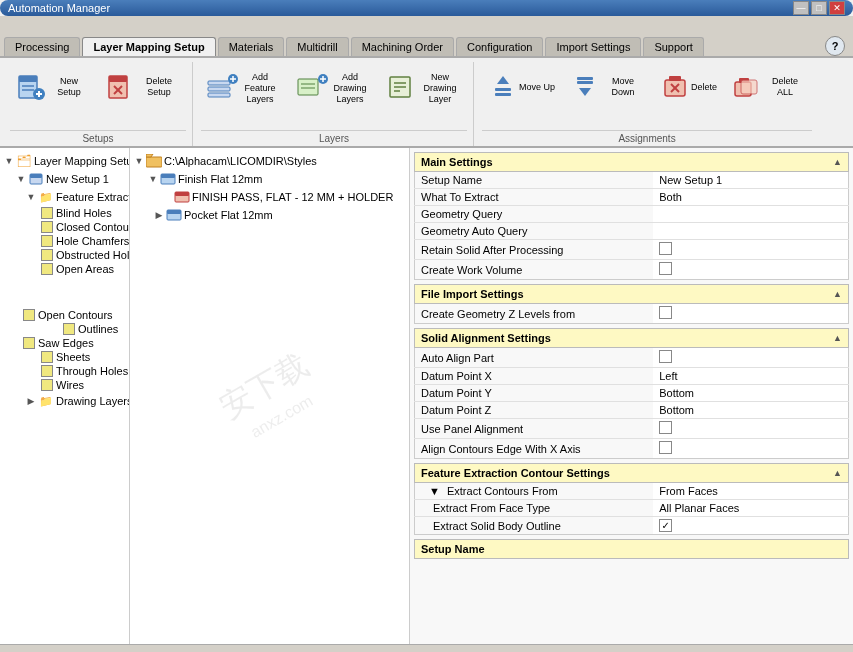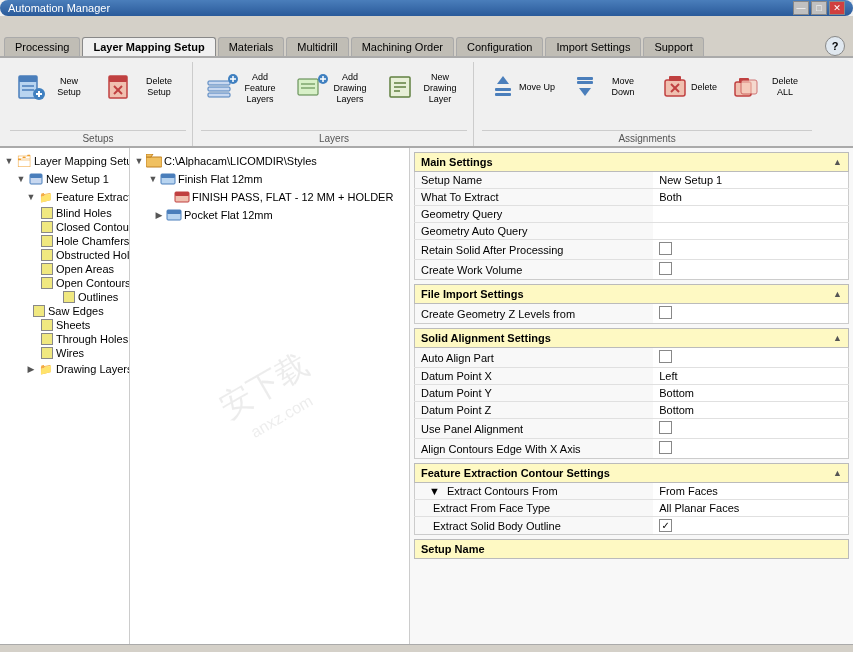--- a/index.html
+++ b/index.html
@@ -446,29 +446,29 @@
       <span class="tree-label">Hole Chamfers</span>
     </div>
     <div class="tree-item" style="padding-left:38px;">
       <div class="layer-item-icon"></div>
       <span class="tree-label">Obstructed Holes</span>
     </div>
     <div class="tree-item" style="padding-left:38px;">
       <div class="layer-item-icon"></div>
       <span class="tree-label">Open Areas</span>
     </div>
-    <div class="tree-item" style="padding-left:38px;">
+    <div class="tree-item" style="padding-left:20px;margin-top:32px;">
       <div class="layer-item-icon"></div>
       <span class="tree-label">Open Contours</span>
     </div>
     <div class="tree-item" style="padding-left:60px;">
       <div class="layer-item-icon"></div>
       <span class="tree-label">Outlines</span>
     </div>
-    <div class="tree-item" style="padding-left:30px;">
+    <div class="tree-item" style="padding-left:20px;">
       <div class="layer-item-icon"></div>
       <span class="tree-label">Saw Edges</span>
     </div>
     <div class="tree-item" style="padding-left:38px;">
       <div class="layer-item-icon"></div>
       <span class="tree-label">Sheets</span>
     </div>
     <div class="tree-item" style="padding-left:38px;">
       <div class="layer-item-icon"></div>
       <span class="tree-label">Through Holes</span>

